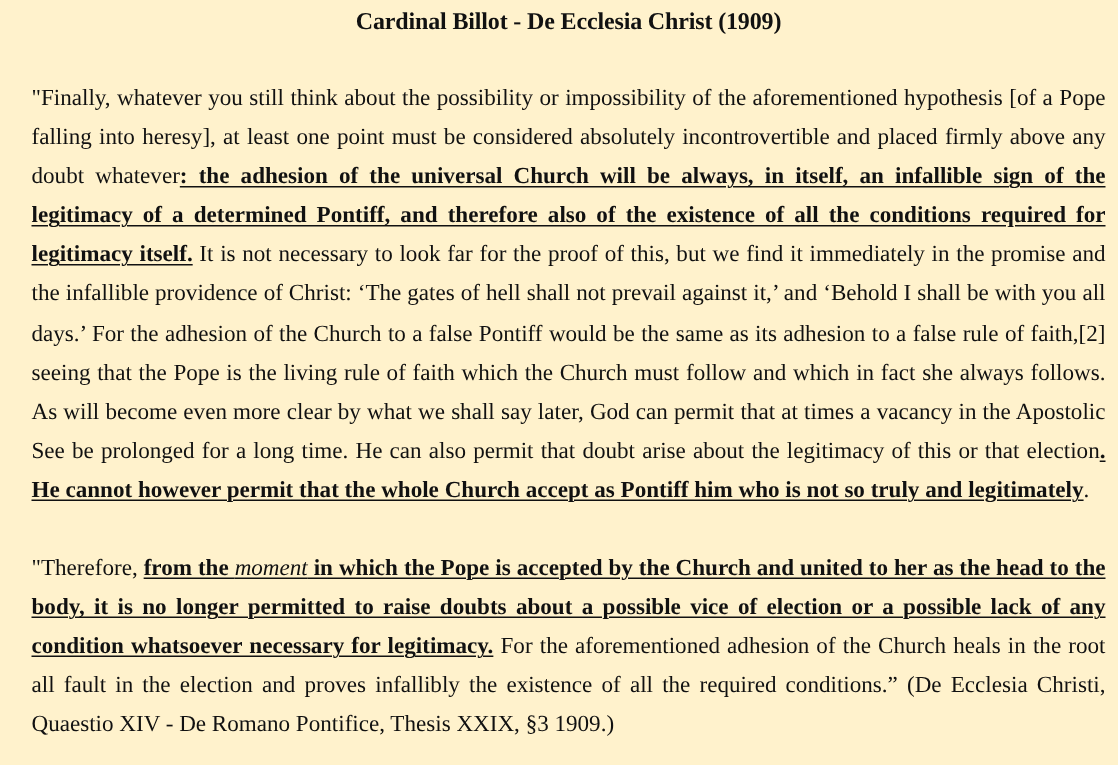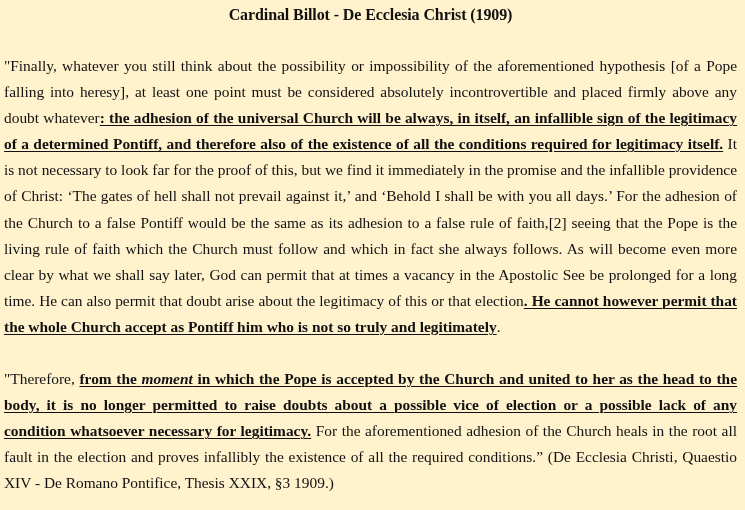--- a/index.html
+++ b/index.html
@@ -12,21 +12,21 @@
     }
     body {
       font-family: "Liberation Serif", "DejaVu Serif", serif;
       color: #111;
     }
     .page {
       position: relative;
       width: 745px;
       height: 510px;
       box-sizing: border-box;
-      padding: 0 8px 0 4px;
+      padding: 0 8px 0 21px;
     }
     .title {
       text-align: center;
       font-weight: bold;
       font-size: 16px;
       margin: 0;
       padding-top: 6px;
       height: 22px;
       line-height: 18px;
       letter-spacing: -0.1px;
@@ -34,21 +34,21 @@
     .para {
       margin: 0;
       font-size: 15.4px;
       line-height: 26.1px;
       text-align: justify;
       text-align-last: left;
     }
     .p1 { margin-top: 25px; }
     .p2 { margin-top: 26px; }
     .u { text-decoration: underline; text-underline-offset: 2px; text-decoration-thickness: 1px; font-weight: bold; }
-    .em { font-weight: bold; font-style: italic; }
+    .em { font-weight: normal; font-style: italic; }
   </style>
 </head>
 <body>
 
 <div class="page">
   <h1 class="title">Cardinal Billot - De Ecclesia Christ (1909)</h1>
 
   <p class="para p1">
     <span>"Finally, whatever you still think about the possibility or impossibility of the aforementioned hypothesis [of a Pope falling into heresy], at least one point must be considered absolutely incontrovertible and placed firmly above any doubt whatever</span><span class="u">: the adhesion of the universal Church will be always, in itself, an infallible sign of the legitimacy of a determined Pontiff, and therefore also of the existence of all the conditions required for legitimacy itself.</span><span> It is not necessary to look far for the proof of this, but we find it immediately in the promise and the infallible providence of Christ: ‘The gates of hell shall not prevail against it,’ and ‘Behold I shall be with you all days.’ For the adhesion of the Church to a false Pontiff would be the same as its adhesion to a false rule of faith,[2] seeing that the Pope is the living rule of faith which the Church must follow and which in fact she always follows. As will become even more clear by what we shall say later, God can permit that at times a vacancy in the Apostolic See be prolonged for a long time. He can also permit that doubt arise about the legitimacy of this or that election</span><span class="u">. He cannot however permit that the whole Church accept as Pontiff him who is not so truly and legitimately</span><span>.</span>
   </p>

